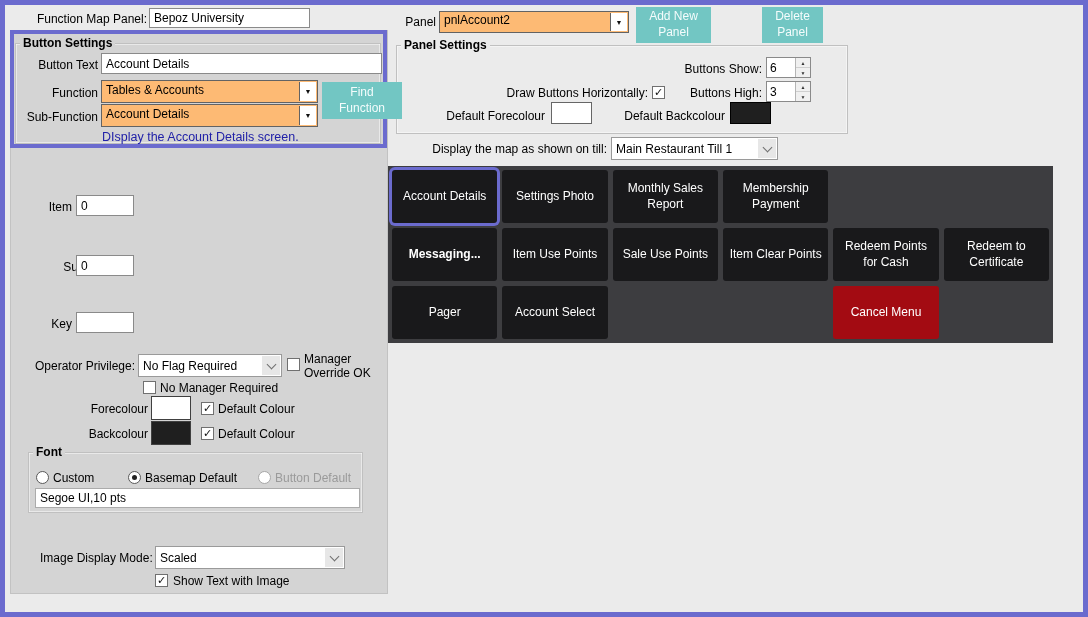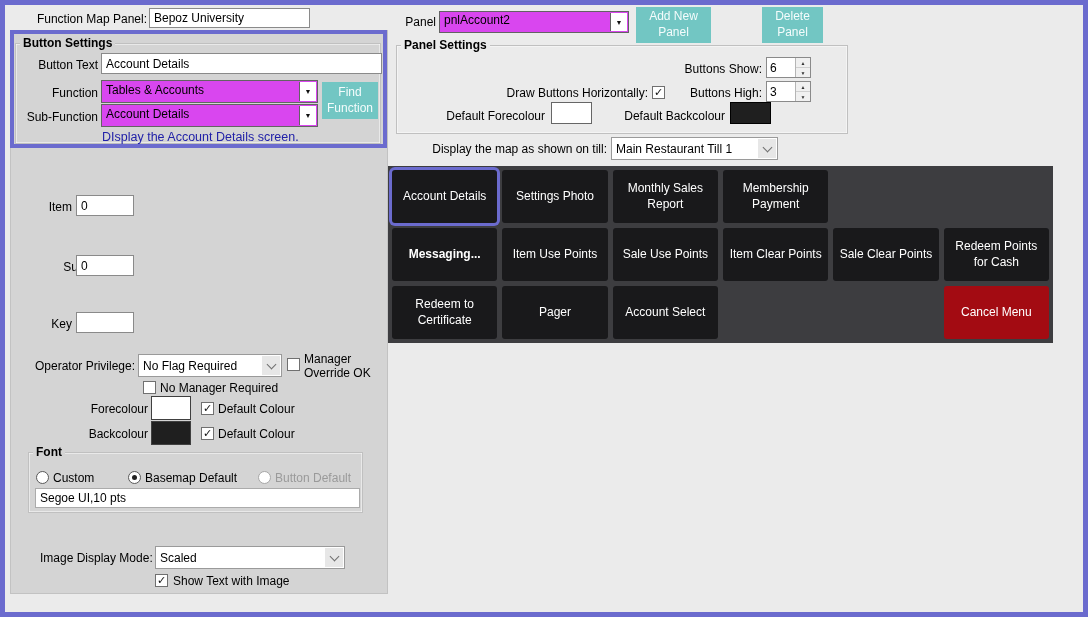--- a/index.html
+++ b/index.html
@@ -10,21 +10,21 @@
   }
   .winborder{position:absolute;inset:0;border:5px solid var(--accent,#6b6bce);pointer-events:none;z-index:60;}
   .lbl{position:absolute;line-height:14px;white-space:nowrap;}
   .lbl.r{text-align:right;}
   .lbl.wrap{white-space:normal;}
   
   .tb{position:absolute;background:#fff;border:1px solid #8a8a8a;box-sizing:border-box;
       display:flex;align-items:center;padding:0 4px;overflow:hidden;white-space:nowrap;}
   .tb.flat{border:1px solid #ababab;}
   
-  .combo{position:absolute;background:#d946ef;border:1px solid #636363;box-sizing:border-box;
+  .combo{position:absolute;background:#fdba74;border:1px solid #636363;box-sizing:border-box;
       display:flex;align-items:center;padding:0 20px 4px 4px;overflow:hidden;white-space:nowrap;}
   .combo .dd{position:absolute;right:1px;top:1px;bottom:1px;width:16px;background:#fff;
       border-left:1px solid #636363;display:flex;align-items:center;justify-content:center;
       font-size:7px;color:#111;}
   
   .fcombo{position:absolute;background:#fff;border:1px solid #9a9a9a;box-sizing:border-box;
       display:flex;align-items:center;padding:0 22px 0 4px;overflow:hidden;white-space:nowrap;}
   .fcombo .chevbox{position:absolute;right:1px;top:1px;bottom:1px;width:18px;background:#e7e7e7;
       display:flex;align-items:center;justify-content:center;}
   .chev{width:6px;height:6px;border-left:1.5px solid #707070;border-bottom:1.5px solid #707070;
@@ -105,21 +105,21 @@
     <div class="lbl r" style="left:18px;top:58px;width:80px;">Button Text</div>
     <div class="tb" style="left:101px;top:53px;width:281px;height:21px;">Account Details</div>
 
     <div class="lbl r" style="left:18px;top:86px;width:80px;">Function</div>
     <div class="combo" style="left:101px;top:80px;width:217px;height:23px;">
       <span>Tables &amp; Accounts</span>
       <span class="dd">
           <i style="font-style:normal">▼</i>
         </span>
     </div>
-    <button class="teal" style="left:322px;top:82px;width:56px;height:37px;">Find Function</button>
+    <button class="teal" style="left:322px;top:82px;width:80px;height:37px;">Find Function</button>
 
     <div class="lbl r" style="left:12px;top:110px;width:86px;">Sub-Function</div>
     <div class="combo" style="left:101px;top:104px;width:217px;height:23px;">
       <span>Account Details</span>
       <span class="dd">
           <i style="font-style:normal">▼</i>
         </span>
     </div>
     <div class="desc" style="left:102px;top:130px;">DIsplay the Account Details screen.</div>
   </div>
@@ -230,21 +230,20 @@
       <div class="gbtn selected">Account Details</div>
       <div class="gbtn">Settings Photo</div>
       <div class="gbtn">Monthly Sales Report</div>
       <div class="gbtn">Membership Payment</div>
       <div class="gbtn empty"></div>
       <div class="gbtn empty"></div>
       <div class="gbtn bold">Messaging...</div>
       <div class="gbtn">Item Use Points</div>
       <div class="gbtn">Sale Use Points</div>
       <div class="gbtn">Item Clear Points</div>
-      <div class="gbtn">Sale Clear Points</div>
       <div class="gbtn">Redeem Points for Cash</div>
       <div class="gbtn">Redeem to Certificate</div>
       <div class="gbtn">Pager</div>
       <div class="gbtn">Account Select</div>
       <div class="gbtn empty"></div>
       <div class="gbtn empty"></div>
       <div class="gbtn red">Cancel Menu</div>
     </div>
 
   <div class="winborder"></div>

